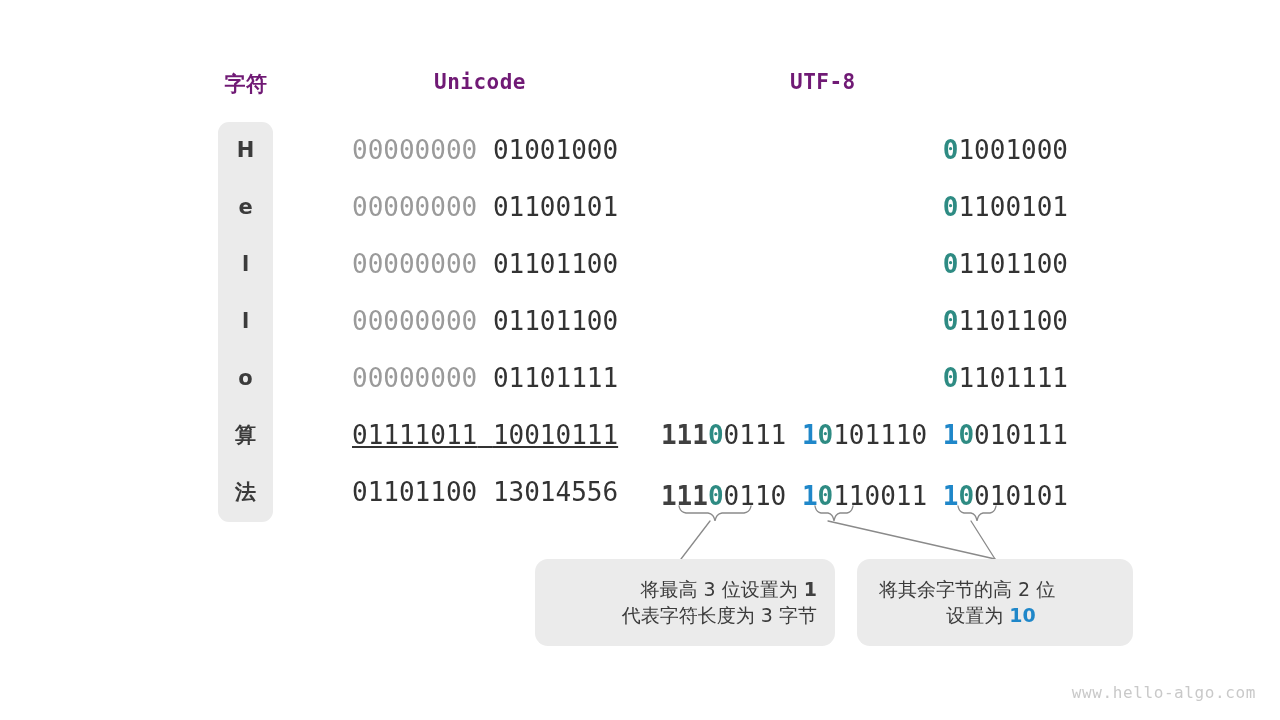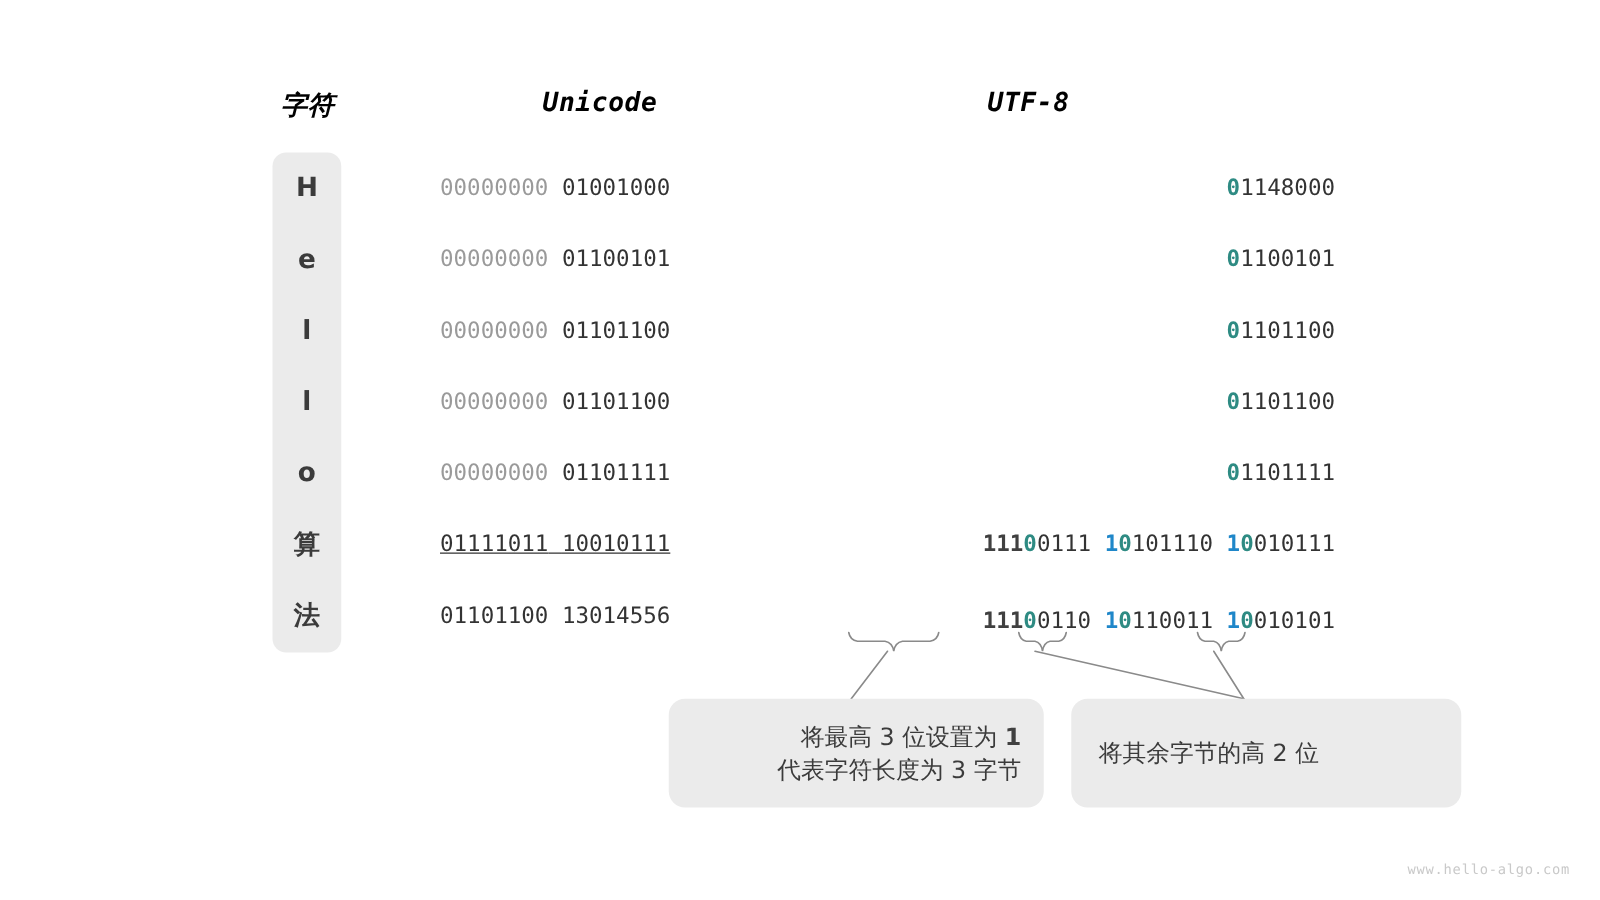--- a/index.html
+++ b/index.html
@@ -21,24 +21,23 @@
     width: 1280px;
     height: 720px;
   }
 
   
   .col-header {
     position: absolute;
     font-family: "DejaVu Sans Mono", monospace;
     font-weight: bold;
     font-size: 21px;
-    color: #000000;
+    color: #701a75;
     letter-spacing: 0.5px;
     white-space: nowrap;
-    font-style: italic;
   }
   #hdr-char   { left: 218px; top: 70px; width: 56px; text-align: center; font-family: "DejaVu Sans", sans-serif; }
   #hdr-unicode{ left: 352px; top: 70px; width: 256px; text-align: center; }
   #hdr-utf8   { left: 790px; top: 70px; width: 278px; text-align: left; }
 
   
   #char-pill {
     position: absolute;
     left: 218px;
     top: 122px;
@@ -57,21 +56,21 @@
     font-family: "DejaVu Sans", sans-serif;
     font-weight: bold;
     font-size: 21px;
     color: #3b3b3b;
   }
 
   
   .bin {
     position: absolute;
     font-family: "DejaVu Sans Mono", monospace;
-    font-size: 18px;
+    font-size: 26px;
     line-height: 57px;
     height: 57px;
     white-space: pre;
     color: #333333;
   }
   .uni-col  { left: 352px; }
   .utf8-col { right: 212px; text-align: right; }
   
 
   .dim   { color: #9a9a9a; }
@@ -103,51 +102,51 @@
     box-sizing: border-box;
     padding: 6px 18px;
   }
   .callout .line { white-space: pre; }
   #callout-1 {
     left: 535px; top: 559px; width: 300px; height: 87px;
     text-align: center;
   }
   #callout-1 .line { text-align: right; }
   #callout-2 {
-    left: 857px; top: 559px; width: 312px; height: 87px;
+    left: 857px; top: 559px; width: 276px; height: 87px;
   }
   #callout-2 .l1 { text-align: left; padding-left: 4px; }
   #callout-2 .l2 { text-align: center; padding-right: 8px; }
 
   
   #watermark {
     position: absolute;
     right: 24px;
     bottom: 18px;
     font-family: "DejaVu Sans Mono", monospace;
-    font-size: 11px;
+    font-size: 16px;
     color: #c9c9c9;
     letter-spacing: 0.6px;
   }
 </style>
 </head>
 <body>
 
 <div id="stage">
 
   <div class="col-header" id="hdr-char">字符</div>
   <div class="col-header" id="hdr-unicode">Unicode</div>
   <div class="col-header" id="hdr-utf8">UTF-8</div>
 
   <div id="char-pill"></div>
 
   <div id="rows-host">
       <div class="char-cell" style="top: 122px;">H</div>
       <div class="bin uni-col" style="top: 122px;"><span class="dim">00000000</span> <span class="dark">01001000</span></div>
-      <div class="bin utf8-col" style="top: 122px;"><span class="teal">0</span><span class="dark">1148000</span></div>
+      <div class="bin utf8-col" style="top: 122px;"><span class="teal">0</span><span class="dark">1001000</span></div>
       <div class="char-cell" style="top: 179px;">e</div>
       <div class="bin uni-col" style="top: 179px;"><span class="dim">00000000</span> <span class="dark">01100101</span></div>
       <div class="bin utf8-col" style="top: 179px;"><span class="teal">0</span><span class="dark">1100101</span></div>
       <div class="char-cell" style="top: 236px;">l</div>
       <div class="bin uni-col" style="top: 236px;"><span class="dim">00000000</span> <span class="dark">01101100</span></div>
       <div class="bin utf8-col" style="top: 236px;"><span class="teal">0</span><span class="dark">1101100</span></div>
       <div class="char-cell" style="top: 293px;">l</div>
       <div class="bin uni-col" style="top: 293px;"><span class="dim">00000000</span> <span class="dark">01101100</span></div>
       <div class="bin utf8-col" style="top: 293px;"><span class="teal">0</span><span class="dark">1101100</span></div>
       <div class="char-cell" style="top: 350px;">o</div>
@@ -178,17 +177,18 @@
     </g>
   </svg>
 
   <div class="callout" id="callout-1">
     <div class="line"><span>将最高 3 位设置为 </span><span class="green">1</span></div>
     <div class="line">代表字符长度为 3 字节</div>
   </div>
 
   <div class="callout" id="callout-2">
     <div class="line l1">将其余字节的高 2 位</div>
+    <div class="line l2"><span>设置为 </span><span class="blue">10</span></div>
   </div>
 
   <div id="watermark">www.hello-algo.com</div>
 
 </div>
 
 </body></html>

